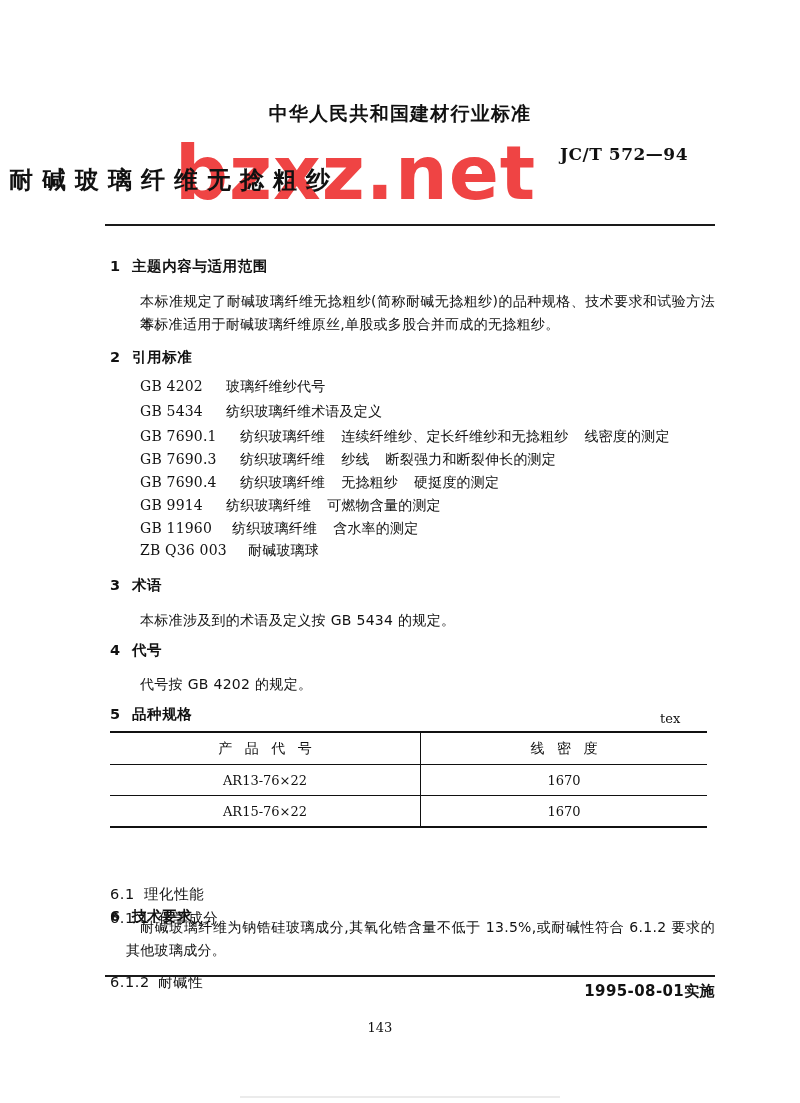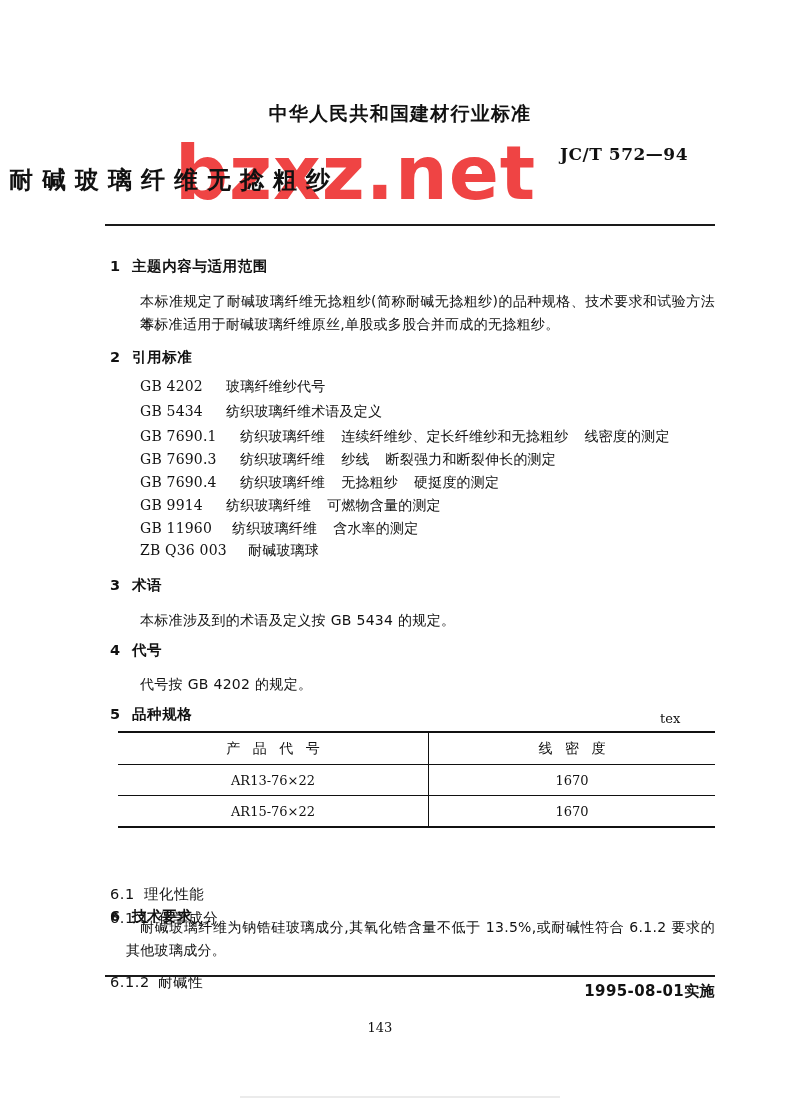--- a/index.html
+++ b/index.html
@@ -147,21 +147,21 @@
   #table-unit {
     position: absolute;
     left: 660px;
     top: 711px;
     font-family: "DejaVu Serif", "Liberation Serif", serif;
     font-size: 13px;
     z-index: 3;
   }
   #spec-table {
     position: absolute;
-    left: 118px;
+    left: 110px;
     top: 731px;
     width: 597px;
     border-collapse: collapse;
     z-index: 3;
   }
   #spec-table td {
     border: 0;
     text-align: center;
     vertical-align: middle;
     font-size: 13px;

